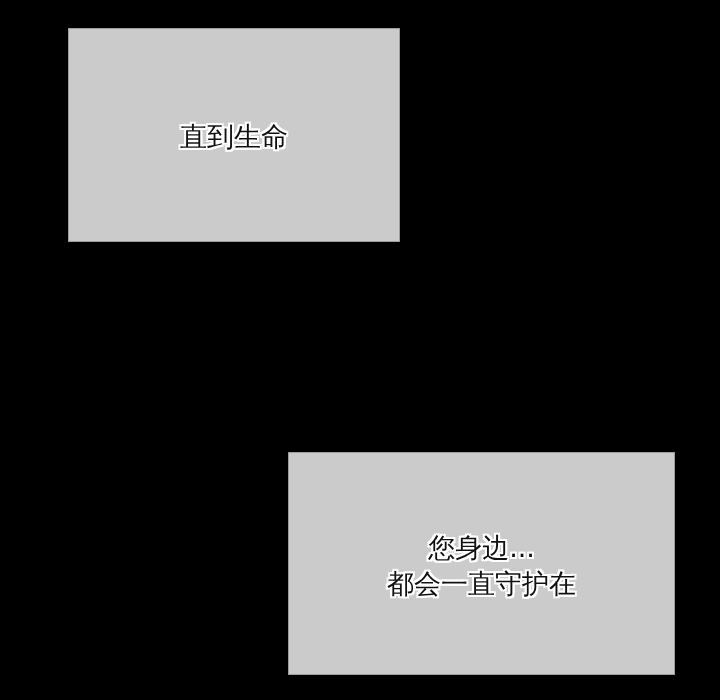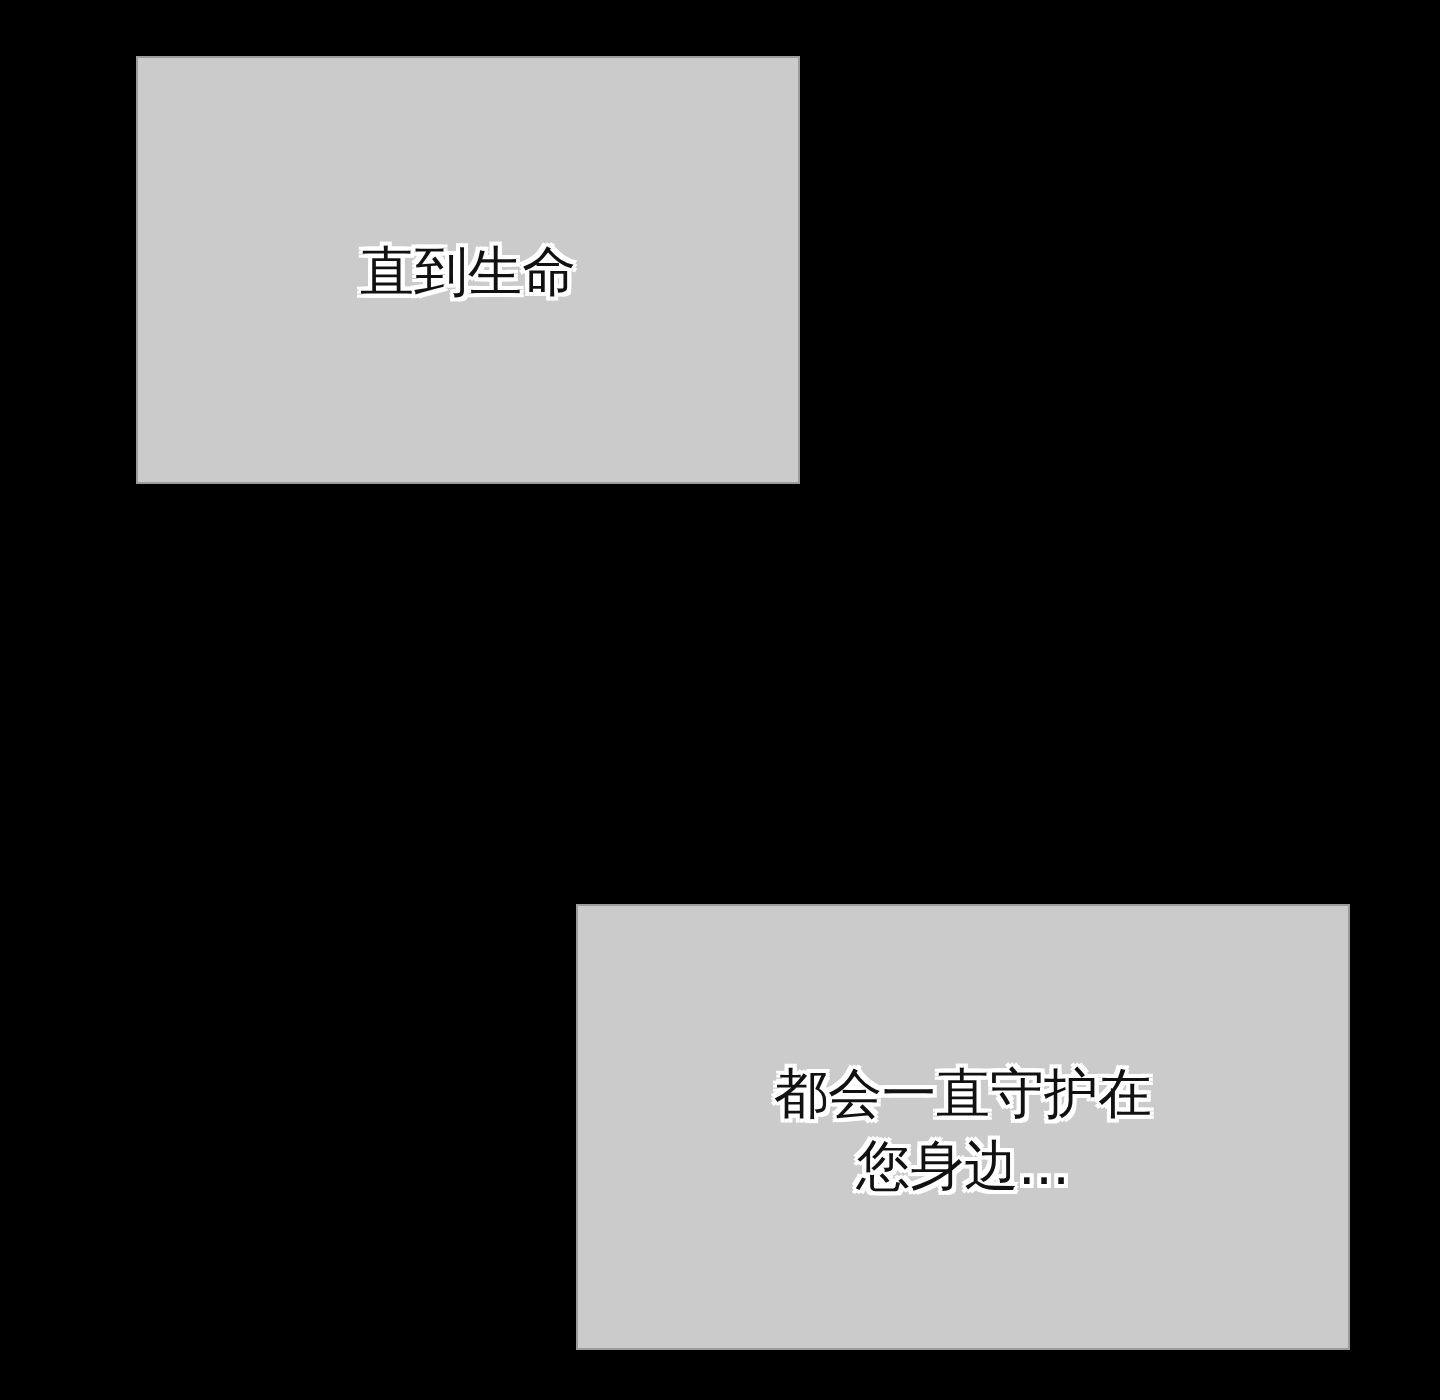--- a/index.html
+++ b/index.html
@@ -69,18 +69,18 @@
 <div class="comic-panel">
 
   <div class="caption-box" id="box-1">
     <div class="caption-text">
       <span class="caption-line">直到生命</span>
     </div>
   </div>
 
   <div class="caption-box" id="box-2">
     <div class="caption-text">
+      <span class="caption-line">您身边...</span>
       <span class="caption-line">都会一直守护在</span>
-      <span class="caption-line">您身边...</span>
     </div>
   </div>
 
 </div>
 
 </body></html>

